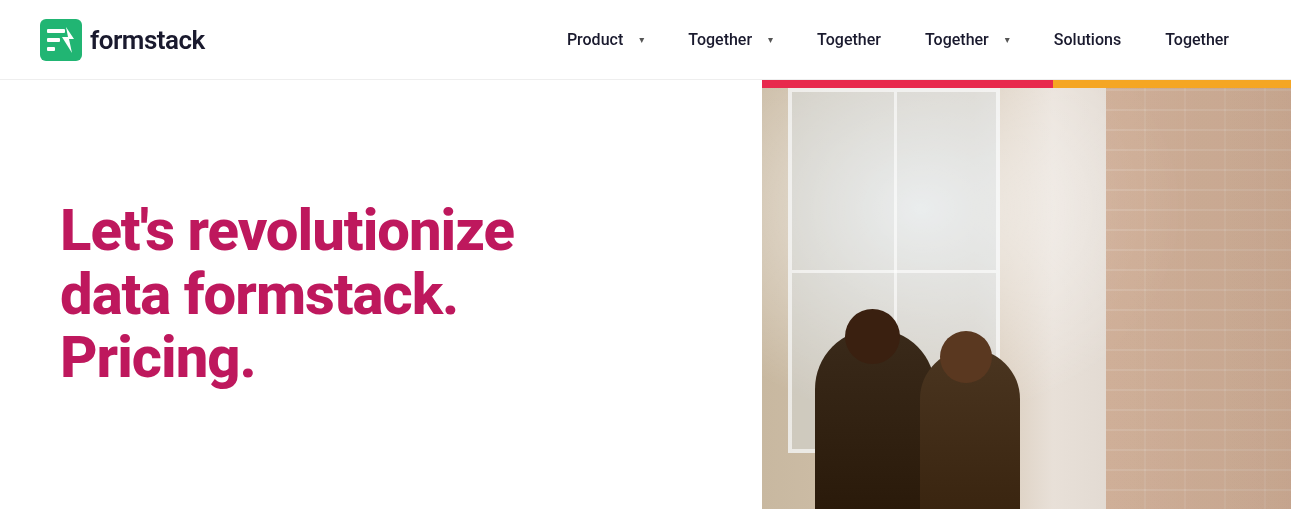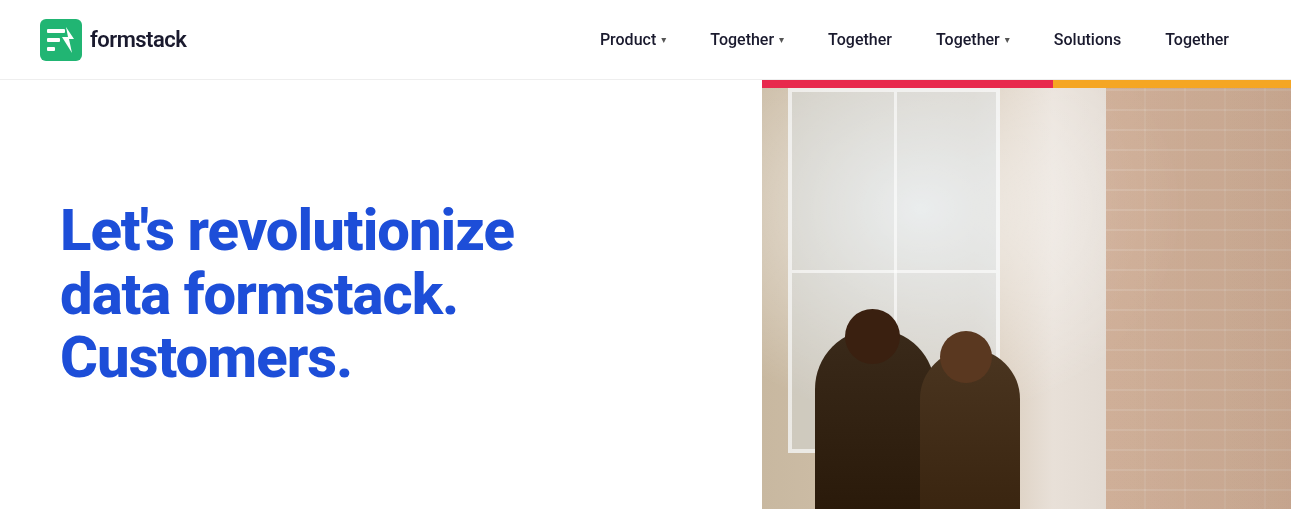--- a/index.html
+++ b/index.html
@@ -34,21 +34,21 @@
       gap: 8px;
       margin-right: auto;
     }
 
     .logo-icon {
       width: 42px;
       height: 42px;
     }
 
     .logo-text {
-      font-size: 22px;
+      font-size: 26px;
       font-weight: 600;
       color: #1a1a2e;
       letter-spacing: -0.5px;
     }
 
     .nav-links {
       display: flex;
       align-items: center;
       gap: 0;
       list-style: none;
@@ -58,21 +58,21 @@
       padding: 0 22px;
     }
 
     .nav-link {
       font-size: 16px;
       font-weight: 500;
       color: #1a1a2e;
       text-decoration: none;
       display: flex;
       align-items: center;
-      gap: 5px;
+      gap: 16px;
       white-space: nowrap;
     }
 
     .chevron {
       font-size: 10px;
       color: #555;
     }
 
     
     .main-content {
@@ -86,21 +86,21 @@
       display: flex;
       flex-direction: column;
       justify-content: center;
       padding: 40px 60px 40px 60px;
       background: #fff;
     }
 
     .hero-headline {
       font-size: 58px;
       font-weight: 800;
-      color: #1d4ed8;
+      color: #be185d;
       line-height: 1.1;
       letter-spacing: -1px;
     }
 
     .right-panel {
       flex: 0 0 41%;
       position: relative;
       overflow: hidden;
     }
 
@@ -310,21 +310,21 @@
     </li>
   </ul>
 </nav>
 
 <main class="main-content">
 
   <div class="left-panel">
     <h1 class="hero-headline">
       <span>Let's revolutionize</span><br>
       <span>data formstack.</span><br>
-      <span>Customers.</span>
+      <span>Pricing.</span>
     </h1>
   </div>
 
   <div class="right-panel">
 
     <div class="color-bars">
       <div class="bar-red"></div>
       <div class="bar-yellow"></div>
     </div>
 

